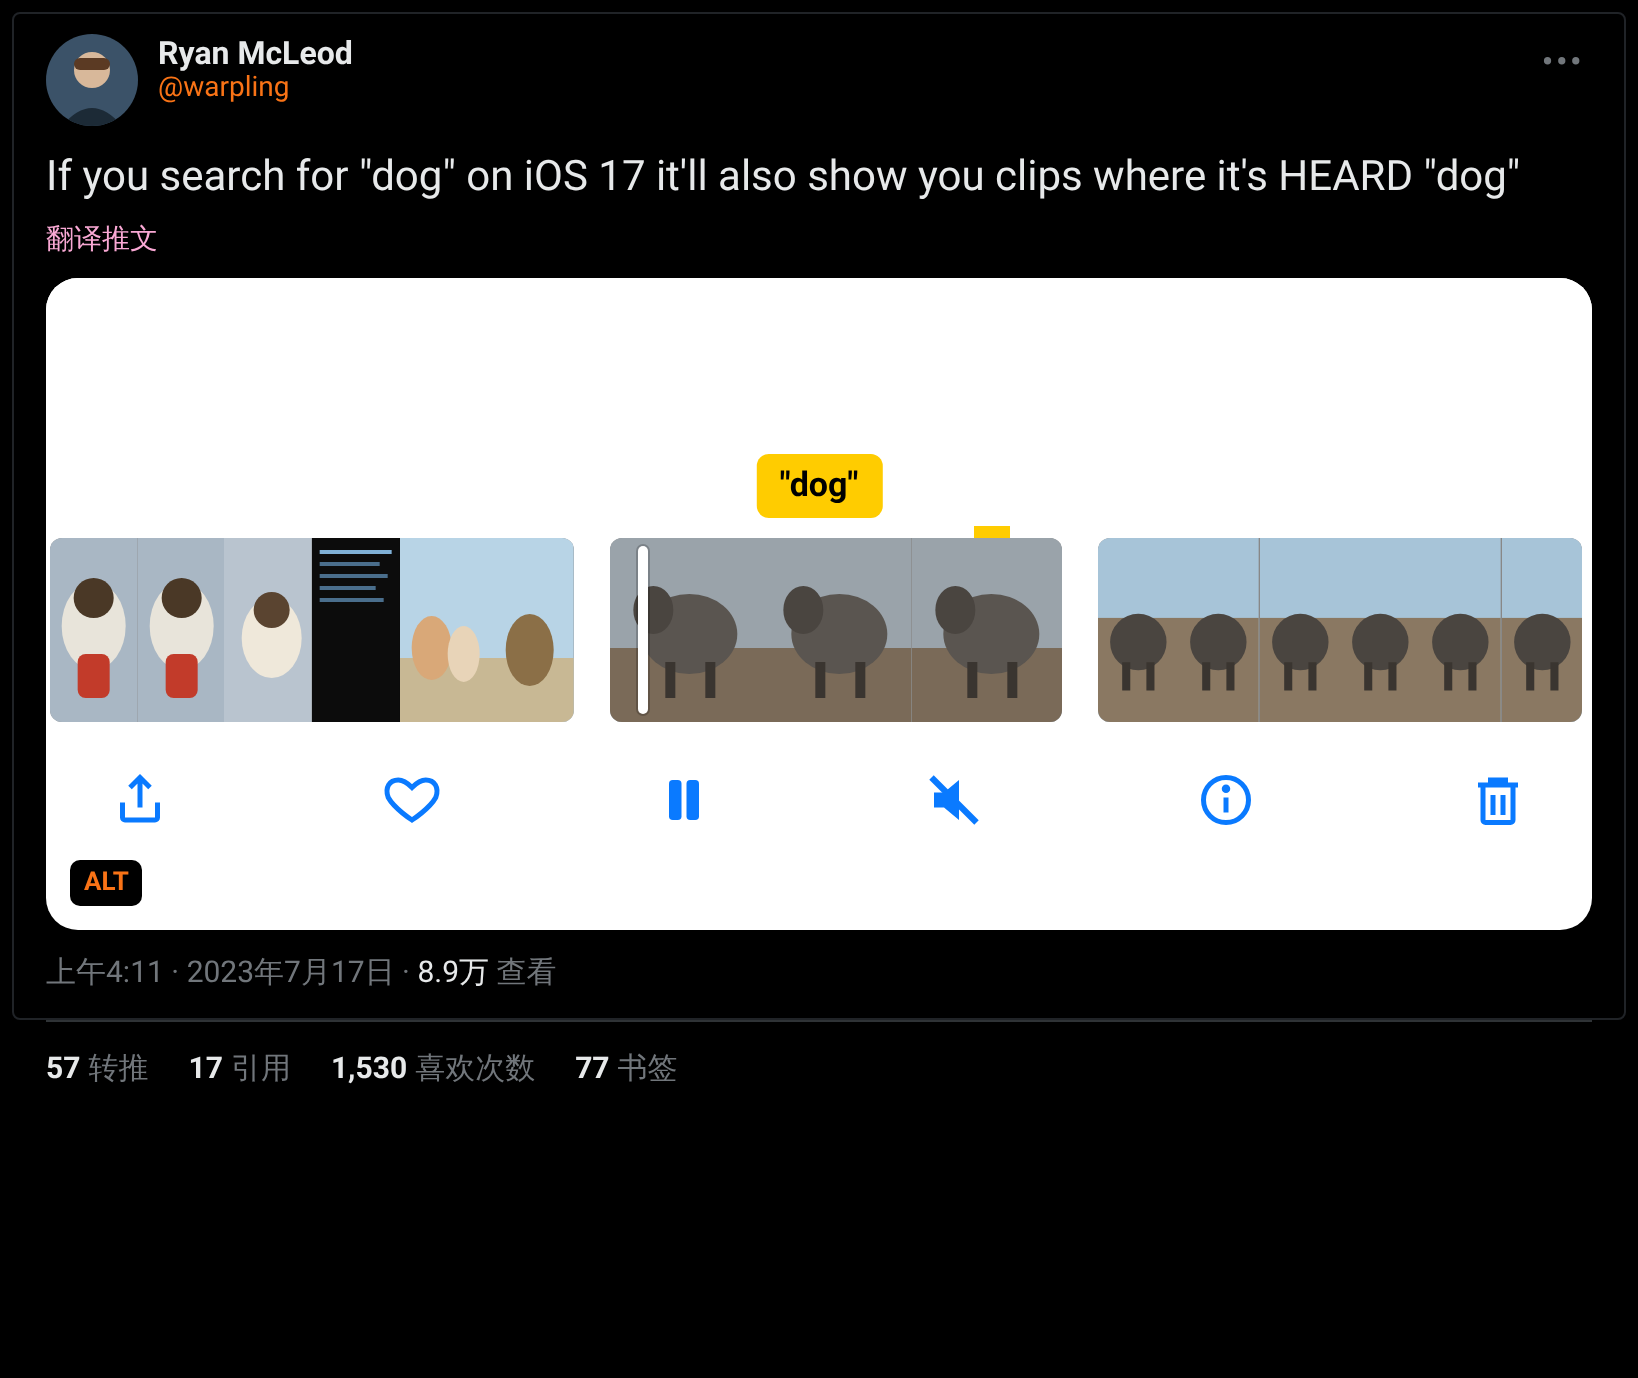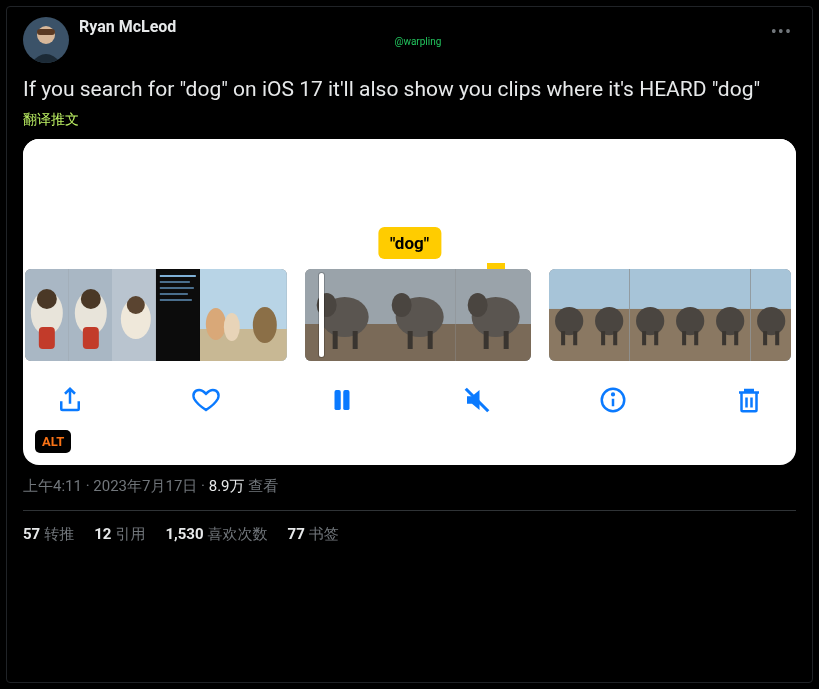--- a/index.html
+++ b/index.html
@@ -10,55 +10,55 @@
     width: 819px;
     height: 689px;
     overflow: hidden;
     padding: 6px;
   }
   .tweet {
     padding: 10px 16px;
     border: 1px solid #202327;
     border-radius: 4px;
     background: #000;
-    height: 677px;
+    height: 504px;
     position: relative;
   }
   .header {
     display: flex;
     align-items: flex-start;
     gap: 10px;
     margin-bottom: 12px;
   }
   .avatar {
     width: 46px;
     height: 46px;
     border-radius: 50%;
     overflow: hidden;
     flex-shrink: 0;
   }
   .avatar svg { width: 100%; height: 100%; display: block; }
   .name-block { flex: 1; }
   .display-name { font-size: 16px; font-weight: 700; color: #e7e9ea; }
-  .handle { font-size: 10px; color: #22c55e; text-align: center; }
+  .handle { font-size: 14px; color: #f97316; }
   .more-btn {
     color: #71767b;
     font-size: 18px;
     padding: 4px;
     cursor: pointer;
     letter-spacing: 1px;
   }
   .tweet-text {
     font-size: 21px;
     line-height: 1.35;
     color: #e7e9ea;
     margin-bottom: 6px;
   }
   .translate-link {
-    color: #bef264;
+    color: #f9a8d4;
     font-size: 14px;
     cursor: pointer;
     display: inline-block;
     margin-bottom: 10px;
   }
   .media-card {
     background: #fff;
     border-radius: 16px;
     overflow: hidden;
     position: relative;
@@ -382,18 +382,18 @@
   </div>
 
   <div class="meta-line">
     <span>上午4:11</span><span> · </span><span>2023年7月17日</span><span> · </span><span class="meta-strong">8.9万</span><span> 查看</span>
   </div>
 
   <div class="divider"></div>
 
   <div class="stats-line">
     <span><span class="num">57</span><span>转推</span></span>
-    <span><span class="num">12</span><span>引用</span></span>
+    <span><span class="num">17</span><span>引用</span></span>
     <span><span class="num">1,530</span><span>喜欢次数</span></span>
     <span><span class="num">77</span><span>书签</span></span>
   </div>
 
 </div>
 
 </body></html>

